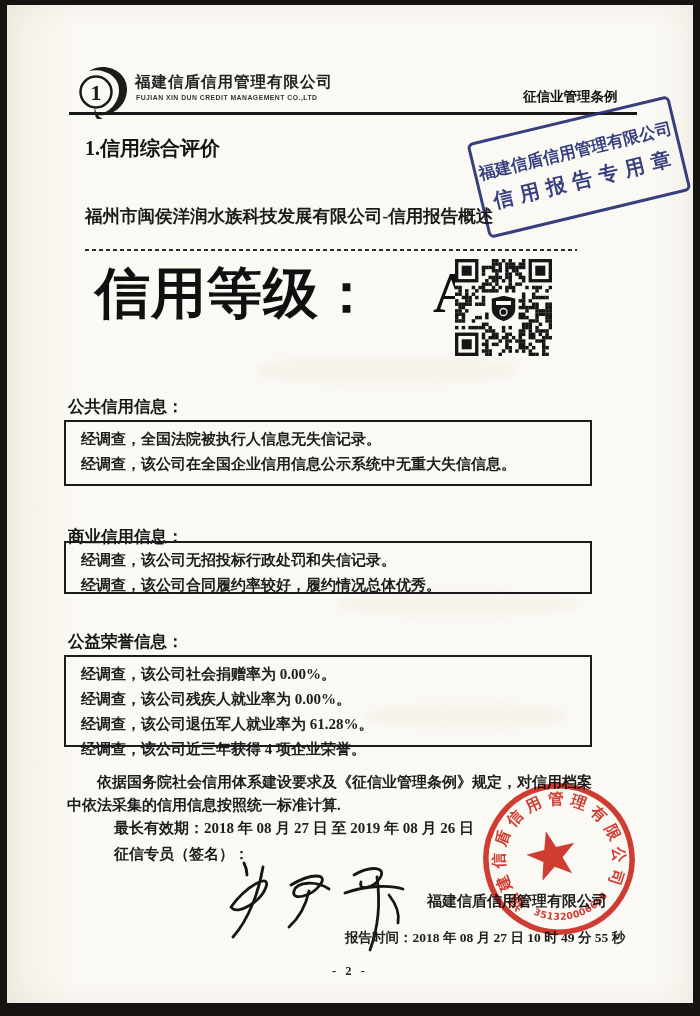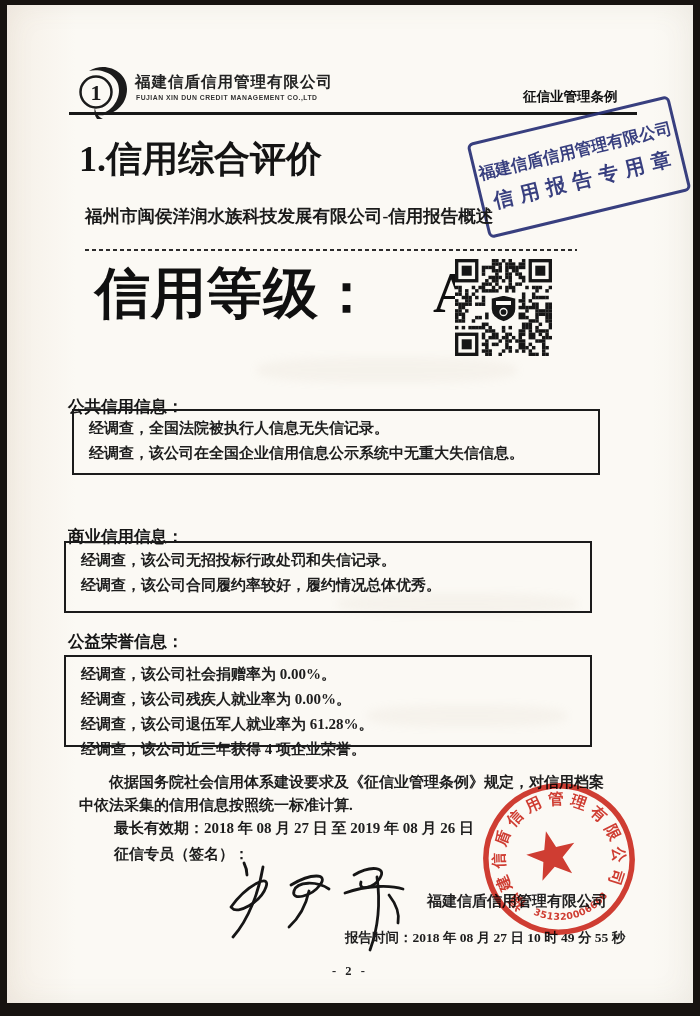--- a/index.html
+++ b/index.html
@@ -31,38 +31,38 @@
   .corner-stamp{
     left:468px;top:113px;width:202px;height:92px;
     border:3.5px solid #2a3277;border-radius:6px;
     transform:rotate(-13.5deg);
     display:flex;flex-direction:column;align-items:center;justify-content:center;
     color:#2a3277;opacity:.93;background:rgba(255,255,255,.0);
   }
   .corner-stamp .l1{font-size:16.5px;font-weight:700;white-space:nowrap;}
   .corner-stamp .l2{font-size:20px;font-weight:700;letter-spacing:7px;margin-top:5px;white-space:nowrap;text-indent:7px;}
 
-  .page-title{left:72px;top:130px;font-size:36px;font-weight:900;color:#141414;}
+  .page-title{left:78px;top:130px;font-size:20px;font-weight:900;color:#141414;}
   .subtitle{left:78px;top:199px;font-size:17.5px;font-weight:700;color:#1a1a1a;}
   .dashed-rule{left:78px;top:244px;width:492px;height:2px;
     background:repeating-linear-gradient(90deg,#2c2c2c 0 4px,transparent 4px 7px);}
 
   .rating-row{left:88px;top:252px;display:flex;align-items:baseline;gap:32px;}
   .rating-label{font-size:55px;font-weight:900;color:#101010;letter-spacing:1px;}
   .rating-value{font-size:58px;font-weight:900;color:#101010;margin-left:26px;letter-spacing:4px;
     font-family:"Liberation Serif","DejaVu Serif",serif;}
 
   .qr{left:448px;top:254px;width:97px;height:97px;}
 
   .sec-title{font-size:16.5px;font-weight:700;color:#161616;left:61px;}
   .sec-box{left:57px;width:528px;border:2px solid #1b1b1b;background:transparent;
            padding:5px 10px 0 15px;box-sizing:border-box;}
   .sec-box .line{font-size:15px;font-weight:700;color:#1d1d1d;line-height:25px;white-space:nowrap;}
 
-  .note{left:72px;top:766px;width:535px;font-size:15px;font-weight:700;color:#1d1d1d;line-height:23px;}
+  .note{left:60px;top:766px;width:535px;font-size:15px;font-weight:700;color:#1d1d1d;line-height:23px;}
   .note .p1{text-indent:2em;}
   .validity{left:64px;top:814px;font-size:15px;font-weight:700;color:#1d1d1d;margin-left:0;text-indent:43px;}
   .signer{left:64px;top:840px;font-size:15px;font-weight:700;color:#1d1d1d;text-indent:43px;}
 
   .signature{left:212px;top:842px;width:215px;height:108px;}
 
   .issuer-company{left:420px;top:887px;font-size:15px;font-weight:700;color:#222;}
   .report-time{left:338px;top:924px;font-size:13.5px;font-weight:700;color:#1d1d1d;}
   .page-number{left:0;top:959px;width:686px;text-align:center;font-size:12.5px;font-weight:700;
                letter-spacing:3px;color:#222;}
@@ -394,27 +394,27 @@
         <rect x="6.689655172413793" y="80.27586206896551" width="10.034482758620689" height="10.034482758620689" fill="#161616"></rect>
       </g>
     <g>
       <path d="M48.5,36 L61,39 L61,50 C61,57 55,61 48.5,63 C42,61 36,57 36,50 L36,39 Z" fill="#161616" stroke="#fbf9f4" stroke-width="1.5"></path>
       <rect x="41" y="42" width="15" height="4" fill="#fbf9f4"></rect>
       <circle cx="48.5" cy="53" r="3.5" fill="none" stroke="#fbf9f4" stroke-width="1.3"></circle>
     </g>
   </svg>
 
   <div class="abs sec-title" style="top:391px;text-align:center;">公共信用信息：</div>
-  <div class="abs sec-box" style="top:404px;height:66px;margin-left:8px;">
+  <div class="abs sec-box" style="top:415px;height:66px;">
     <div class="line">经调查，全国法院被执行人信息无失信记录。</div>
     <div class="line">经调查，该公司在全国企业信用信息公示系统中无重大失信信息。</div>
   </div>
 
   <div class="abs sec-title" style="top:511px;margin-top:10px;">商业信用信息：</div>
-  <div class="abs sec-box" style="top:536px;height:72px;">
+  <div class="abs sec-box" style="top:536px;height:53px;">
     <div class="line">经调查，该公司无招投标行政处罚和失信记录。</div>
     <div class="line">经调查，该公司合同履约率较好，履约情况总体优秀。</div>
   </div>
 
   <div class="abs sec-title" style="top:626px;">公益荣誉信息：</div>
   <div class="abs sec-box" style="top:650px;height:92px;">
     <div class="line">经调查，该公司社会捐赠率为 0.00%。</div>
     <div class="line">经调查，该公司残疾人就业率为 0.00%。</div>
     <div class="line">经调查，该公司退伍军人就业率为 61.28%。</div>
     <div class="line">经调查，该公司近三年获得 4 项企业荣誉。</div>

